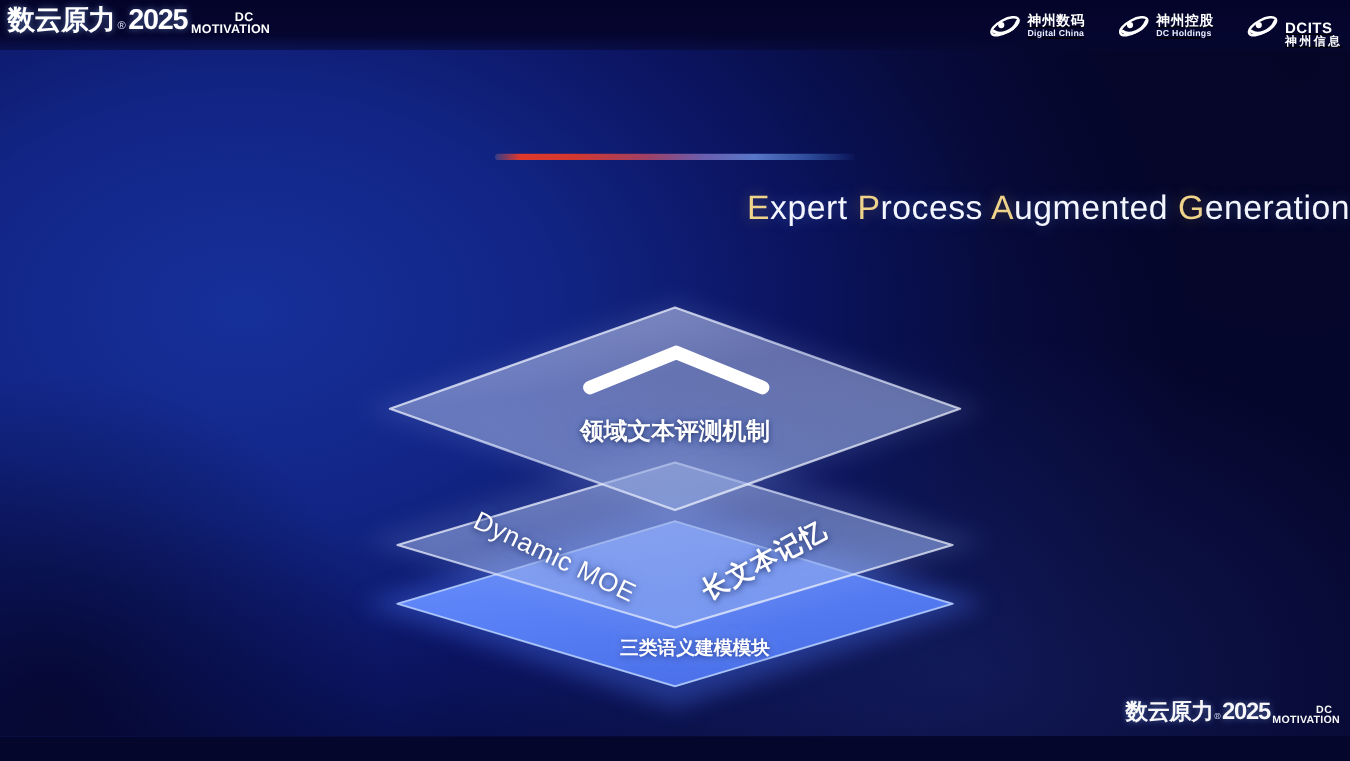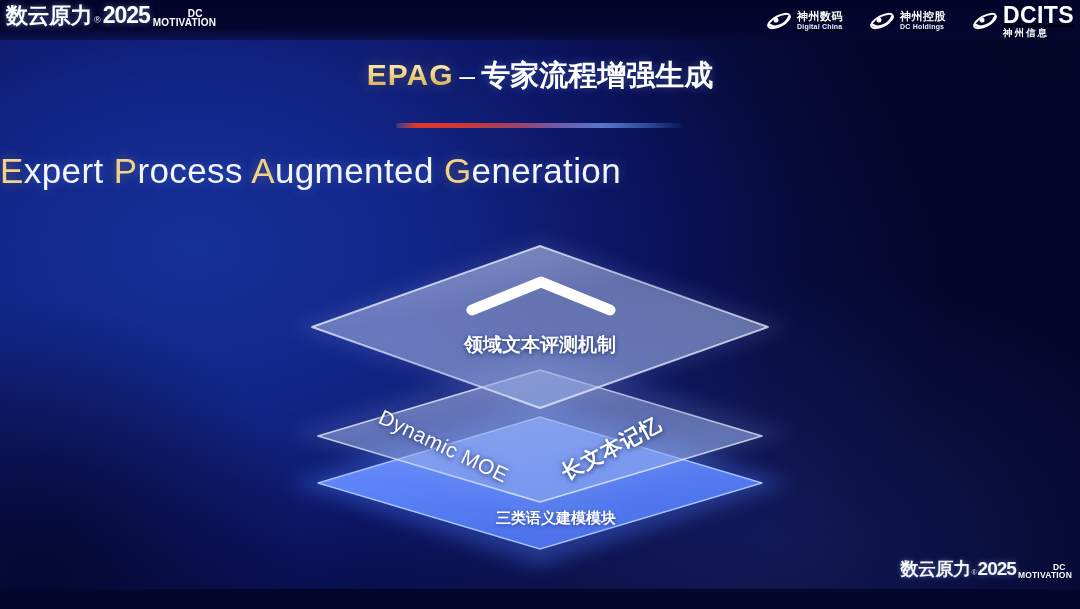--- a/index.html
+++ b/index.html
@@ -72,22 +72,22 @@
   .partner-txt { display:flex; flex-direction:column; line-height:1.0;text-decoration:underline; }
   .partner-cn {
     font-size:11px; font-weight:bold; color:#ffffff; letter-spacing:0.5px;
     white-space:nowrap;
   }
   .partner-en {
     font-size:7px; font-weight:bold; color:#e8eeff; letter-spacing:0.2px;
     white-space:nowrap; margin-top:1px;
   }
   .partner-big {
-    font-size:23px; font-weight:bold; color:#ffffff; letter-spacing:0.4px;
-    white-space:nowrap; line-height:1;
+    font-size:12px; font-weight:bold; color:#ffffff; letter-spacing:0.4px;
+    white-space:nowrap; line-height:1;margin-top:12px;
   }
   .partner-sub {
     font-size:9.5px; font-weight:bold; color:#ffffff; letter-spacing:2px;
     white-space:nowrap; margin-top:1px;
   }
 
   
   #maintitle {
     position:absolute; left:0; right:0; top:56px; z-index:25;
     text-align:center; white-space:nowrap;
@@ -116,22 +116,22 @@
       #6b5fb0 58%,
       #5877c8 72%,
       #2a4896 88%,
       rgba(20,35,110,0.2) 100%);
     filter:blur(0.3px);
   }
 
   
   #subtitle {
     position:absolute; left:0; right:0; top:151px; z-index:25;
-    text-align:left; white-space:nowrap;
-    font-size:35px; letter-spacing:0.4px;
+    text-align:right; white-space:nowrap;
+    font-size:27px; letter-spacing:0.4px;
   }
   #subtitle .w { color:#f3f6ff; text-shadow:0 0 12px rgba(120,160,255,0.4); }
   #subtitle .g {
     color:#f0d48a;
     text-shadow:0 0 12px rgba(240,200,110,0.35);
   }
 
   
   #stack { position:absolute; left:0; top:0; width:1080px; height:609px; z-index:20; }
 
@@ -220,23 +220,20 @@
         <circle cx="20" cy="20" r="5" fill="#ffffff"></circle>
       </svg>
       <span class="partner-txt">
         <span class="partner-big">DCITS</span>
         <span class="partner-sub">神州信息</span>
       </span>
     </div>
 
   </div>
 
-  <div id="maintitle">
-    <span class="epag">EPAG</span><span class="dash">–</span><span class="cn">专家流程增强生成</span>
-  </div>
 
   <div id="divline"></div>
 
   <div id="subtitle"><span class="g">E</span><span class="w">xpert</span><span class="w"> </span><span class="g">P</span><span class="w">rocess</span><span class="w"> </span><span class="g">A</span><span class="w">ugmented</span><span class="w"> </span><span class="g">G</span><span class="w">eneration</span></div>
 
   <div id="stack">
     <svg width="1080" height="609" viewBox="0 0 1080 609">
       <defs>
         <linearGradient id="gTop" x1="0" y1="0" x2="0.45" y2="1">
           <stop offset="0%" stop-color="#cdd6f2" stop-opacity="0.60"></stop>

